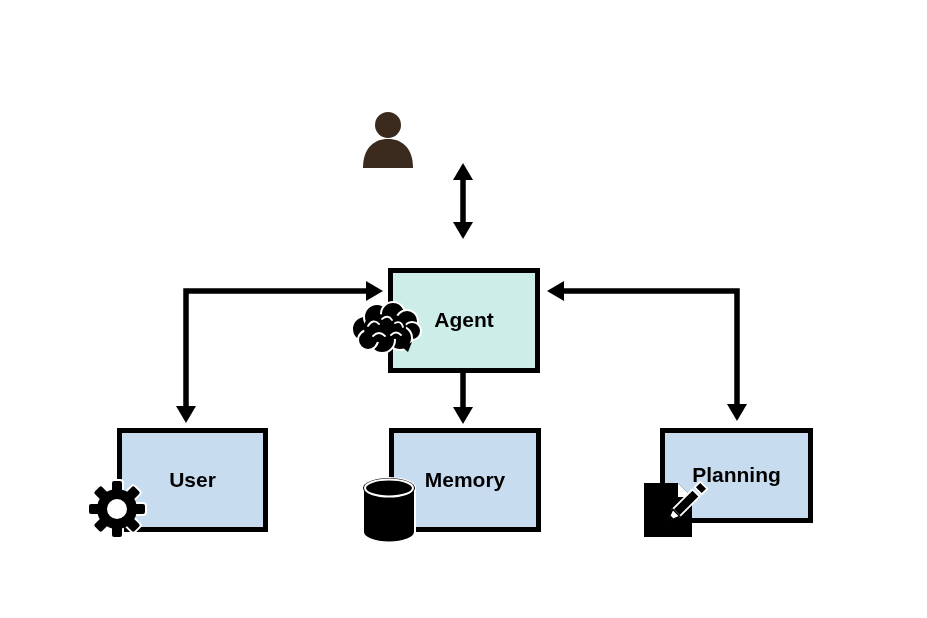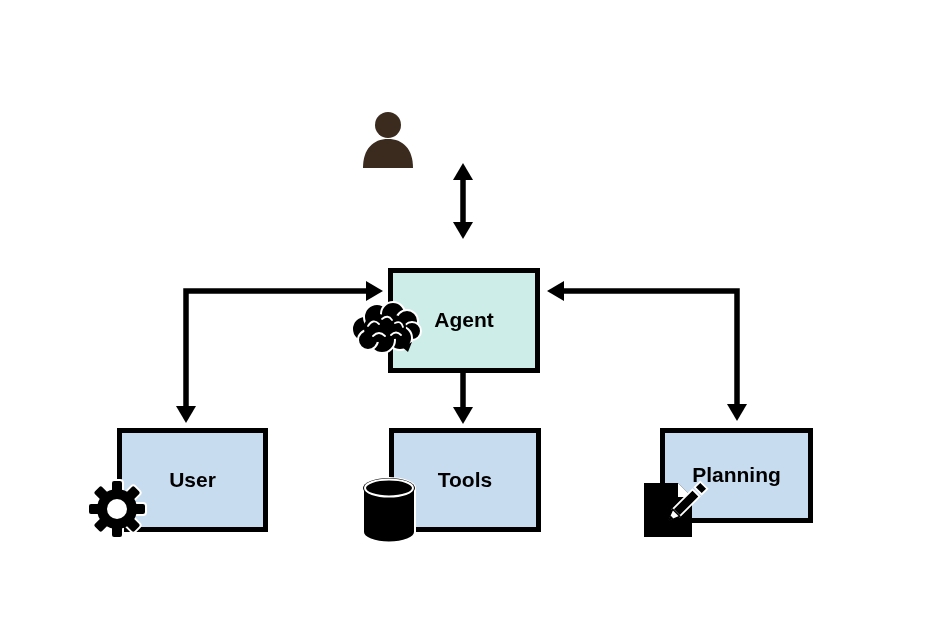--- a/index.html
+++ b/index.html
@@ -63,21 +63,21 @@
     </g>
   </svg>
 
   <div class="node" id="node-agent">
     <div class="node-label">Agent</div>
   </div>
   <div class="node" id="node-tools">
     <div class="node-label">User</div>
   </div>
   <div class="node" id="node-memory">
-    <div class="node-label">Tools</div>
+    <div class="node-label">Memory</div>
   </div>
   <div class="node" id="node-planning">
     <div class="node-label">Planning</div>
   </div>
 
   <svg class="icon" id="person-icon" width="56" height="58" viewBox="0 0 56 58">
     <circle class="person-fill" cx="28" cy="15" r="13"></circle>
     <path class="person-fill" d="M3,58 C3,39 13,29 28,29 C43,29 53,39 53,58 Z"></path>
   </svg>
 

